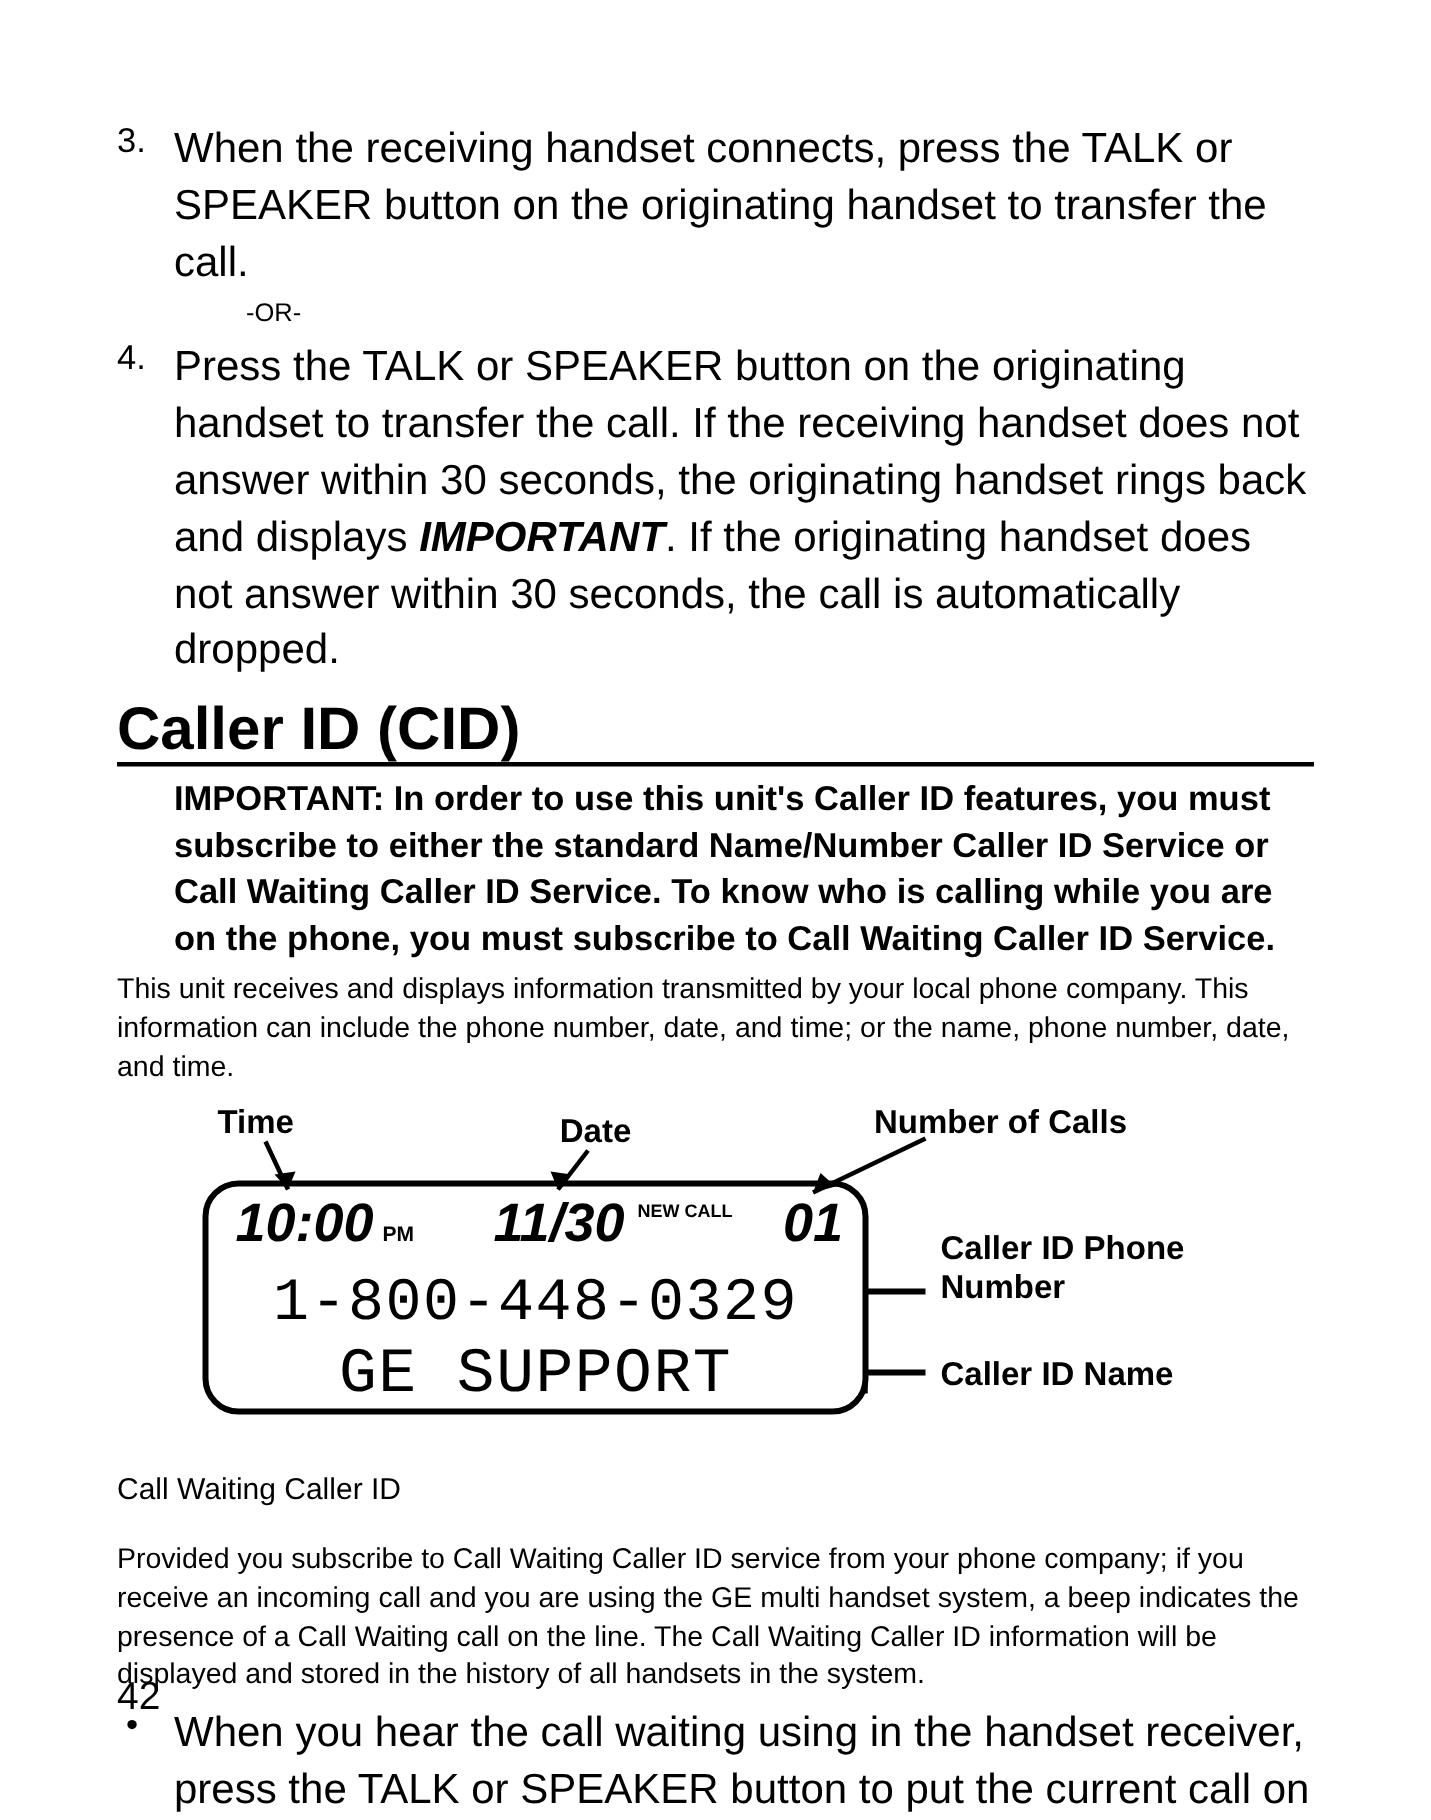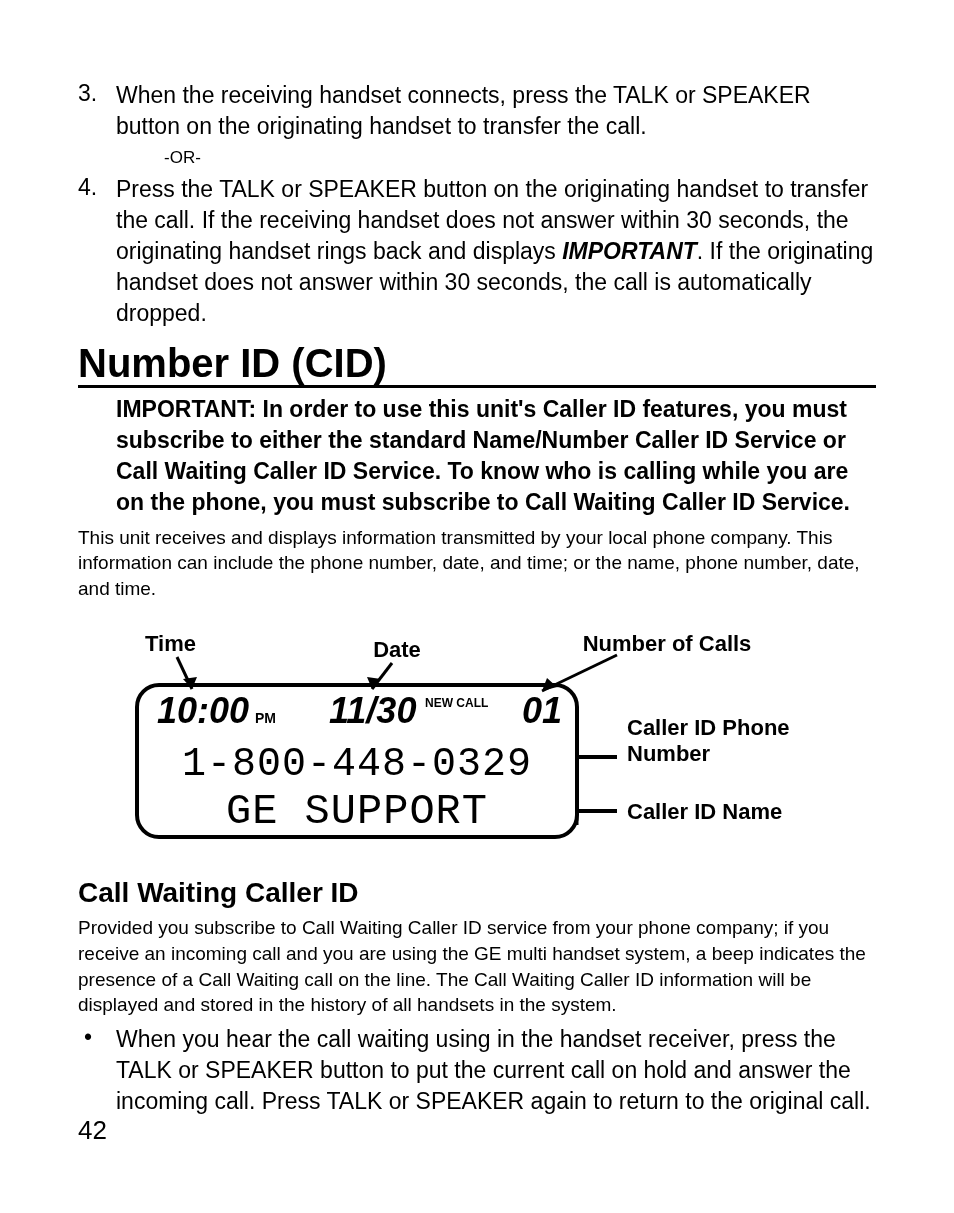--- a/index.html
+++ b/index.html
@@ -7,45 +7,45 @@
       width: 954px;
       height: 1213px;
       background: #fff;
       font-family: "Trebuchet MS", "Lucida Sans", Arial, sans-serif;
       color: #000;
       padding: 80px 78px 40px 78px;
       position: relative;
     }
     .ol-item { display: flex; margin-bottom: 6px; }
     .ol-num { width: 38px; flex-shrink: 0; font-size: 23px; }
-    .ol-text { flex: 1; font-size: 23px; line-height: 1.35; }
+    .ol-text { flex: 1; font-size: 28px; line-height: 1.35; }
     .or-line { padding-left: 86px; font-size: 17px; margin: 2px 0 6px 0; }
     .heading1 {
       font-size: 40px;
       font-weight: bold;
       border-bottom: 3px solid #000;
       margin-top: 12px;
       margin-bottom: 6px;
       padding-bottom: 0;
       line-height: 1.1;
     }
     .important {
       font-size: 23px;
       font-weight: bold;
       line-height: 1.35;
       padding: 0 10px 0 38px;
       margin-bottom: 6px;
     }
     .para { font-size: 19px; line-height: 1.35; margin-bottom: 6px; }
-    .heading2 { font-size: 28px; font-weight: bold; margin-top: 16px; margin-bottom: 6px; }
+    .heading2 { font-size: 20px; font-weight: normal; margin-top: 16px; margin-bottom: 22px; }
     .bullet-item { display: flex; margin-top: 4px; }
     .bullet-dot { width: 38px; flex-shrink: 0; font-size: 23px; text-align: left; padding-left: 6px; }
     .bold-italic { font-weight: bold; font-style: italic; }
     .page-num { position: absolute; left: 78px; bottom: 67px; font-size: 26px; }
-    .diagram-wrap { margin: 26px auto 8px auto; width: 760px; }
+    .diagram-wrap { margin: 7px auto 8px auto; width: 760px; }
     .diagram { width: 100%; }
     .svg-label { font-family: "Trebuchet MS", Arial, sans-serif; font-weight: bold; }
     .lcd-text { font-family: "Courier New", monospace; letter-spacing: 1px; }
   </style>
 </head>
 <body>
 
 <div class="ol-item">
   <div class="ol-num">3.</div>
   <div class="ol-text">When the receiving handset connects, press the TALK or SPEAKER button on the originating handset to transfer the call.</div>
@@ -53,21 +53,21 @@
 
 <div class="or-line">-OR-</div>
 
 <div class="ol-item">
   <div class="ol-num">4.</div>
   <div class="ol-text">
     <span>Press the TALK  or SPEAKER button on the originating handset to transfer the call. If the receiving handset does not answer within 30 seconds, the originating handset rings back and displays </span><span class="bold-italic">IMPORTANT</span><span>. If the originating handset does not answer within 30 seconds, the call is automatically dropped.</span>
   </div>
 </div>
 
-<h1 class="heading1">Number ID (CID)</h1>
+<h1 class="heading1">Caller ID (CID)</h1>
 
 <p class="important">IMPORTANT: In order to use this unit's Caller ID features, you must subscribe to either the standard Name/Number Caller ID Service or Call Waiting Caller ID Service. To know who is calling while you are on the phone, you must subscribe to Call Waiting Caller ID Service.</p>
 
 <p class="para">This unit receives and displays information transmitted by your local phone company. This information can include the phone number, date, and time; or the name, phone number, date, and time.</p>
 
 <div class="diagram-wrap">
   <svg class="diagram" viewBox="0 0 760 230">
 
     <text x="48" y="24" class="svg-label" font-size="22" text-anchor="start">Time</text>
     <text x="300" y="30" class="svg-label" font-size="22" text-anchor="middle">Date</text>

